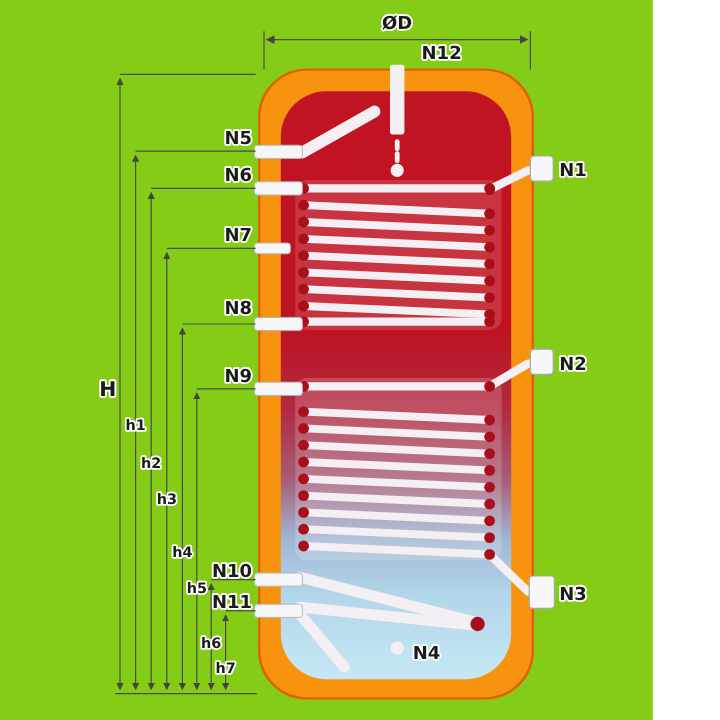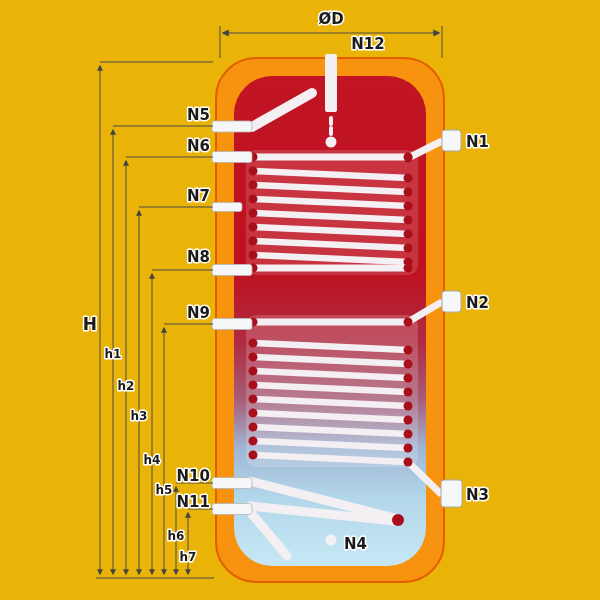--- a/index.html
+++ b/index.html
@@ -1,16 +1,16 @@
 <!DOCTYPE html>
 <html><head>
 <meta charset="utf-8">
 <style>
   html,body{margin:0;padding:0;background:#ffffff;}
-  .stage{position:relative;width:600px;height:600px;background:#eab308;overflow:hidden;}
+  .stage{position:relative;width:544px;height:600px;background:#84cc16;overflow:hidden;}
   svg{display:block;}
   text{font-family:"DejaVu Sans","Liberation Sans",sans-serif;font-weight:bold;fill:#1b1b1b;
        paint-order:stroke;stroke:#ffffff;stroke-width:3px;stroke-linejoin:round;}
   .pl{font-size:15px;}
   .hl{font-size:12px;}
   .big{font-size:17px;}
 </style>
 </head>
 <body>
 

